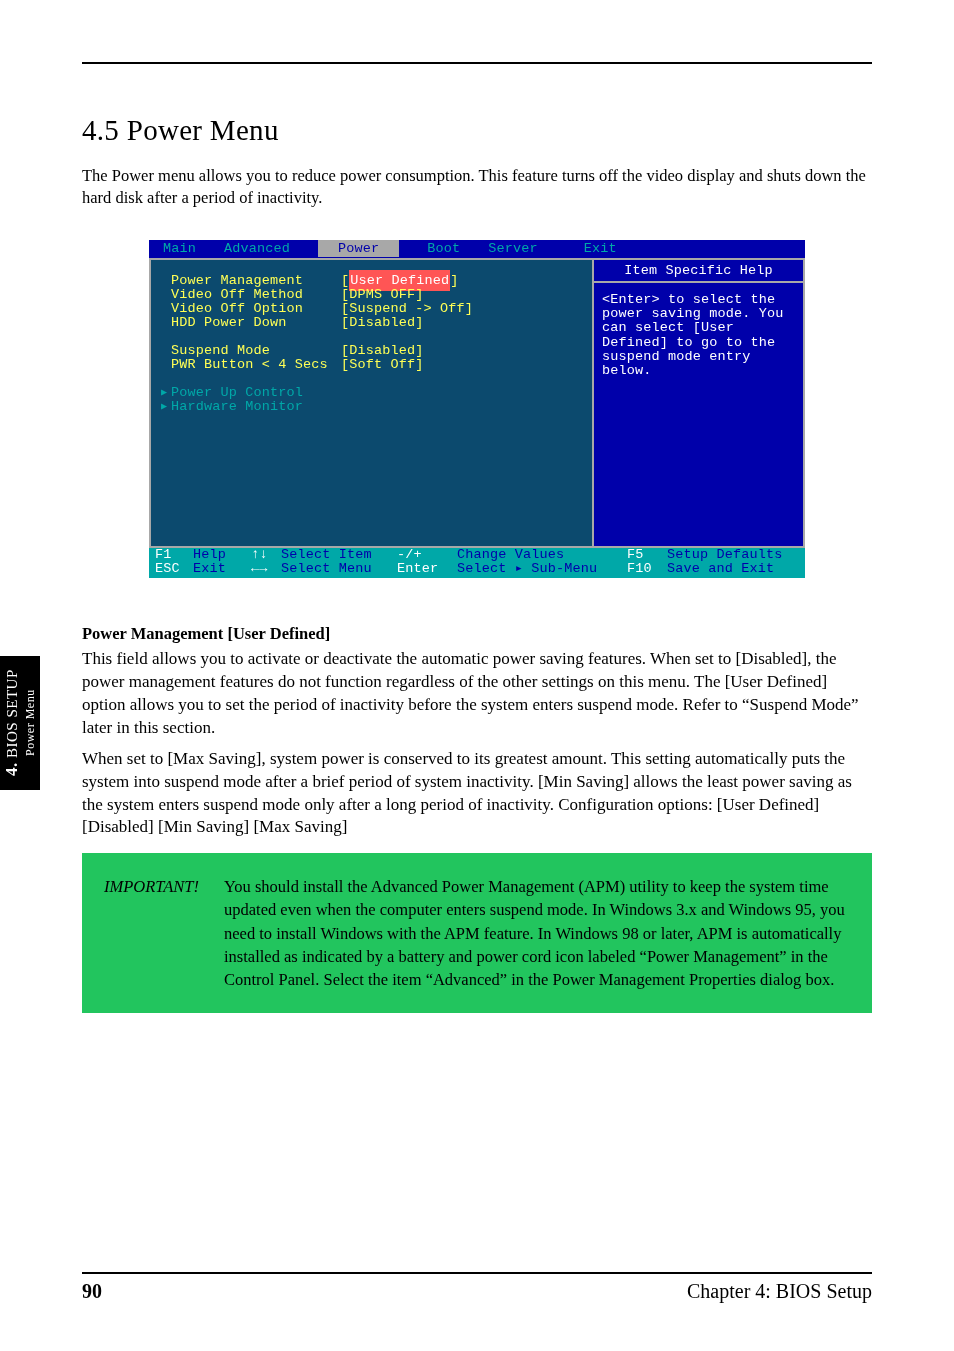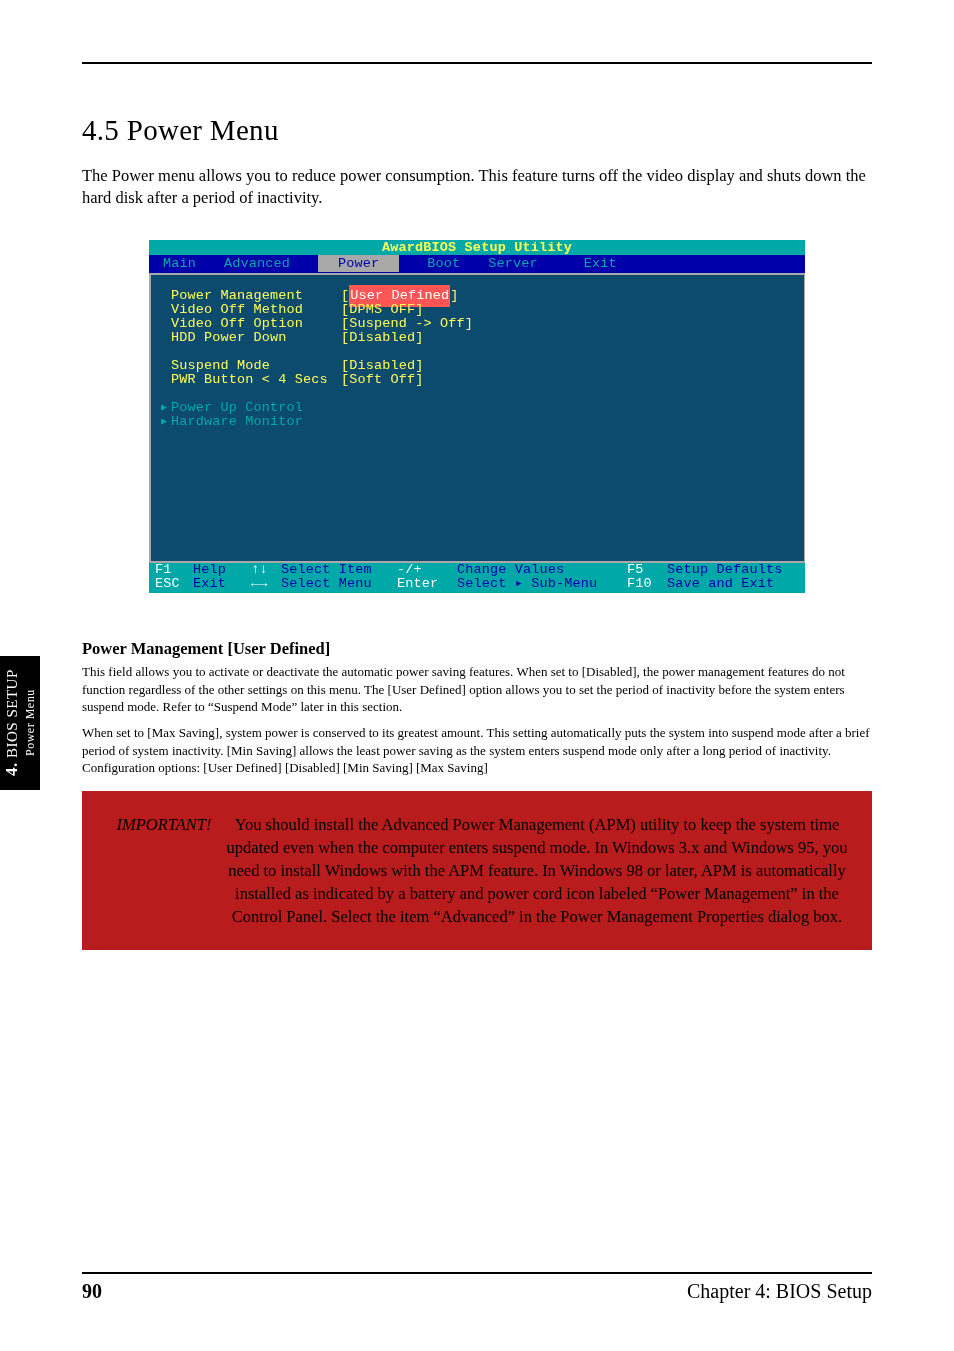--- a/index.html
+++ b/index.html
@@ -140,31 +140,30 @@
   .bios-footer .key { color: #ffffff; display:inline-block; }
   .bios-footer .keytxt { color: #0000aa; }
   
   .option-title {
     font-size: 16.5px;
     font-weight: bold;
     margin-top: 8px;
     margin-bottom: 4px;
   }
   .option-body {
-    font-size: 13px;
+    font-size: 17px;
     line-height: 1.35;
     margin-bottom: 8px;
   }
   .note-box {
-    background: #b91c1c;
+    background: #22c55e;
     padding: 22px 22px 22px 22px;
     margin-top: 14px;
     font-size: 16.5px;
     line-height: 1.4;
-    text-align: center;
   }
   .note-item {
     display: flex;
     margin-bottom: 20px;
   }
   .note-item:last-child { margin-bottom: 0; }
   .note-label {
     font-style: italic;
     width: 120px;
     flex-shrink: 0;
@@ -213,21 +212,20 @@
 
 <div class="page">
   <div class="header-line"></div>
 
   <h2 class="section-title">4.5 Power Menu</h2>
 
   <p class="intro-text">The Power menu allows you to reduce power consumption. This feature turns off the video display and shuts down the hard disk after a period of inactivity.</p>
 
   <div class="bios-wrap">
     <div class="bios">
-      <div class="bios-title-row">AwardBIOS Setup Utility</div>
       <div class="bios-menu-row">
         <span class="bios-menu-item">Main</span>
         <span class="bios-menu-item">Advanced</span>
         <span class="bios-menu-item selected"><span class="menu-text">Power</span></span>
         <span class="bios-menu-item">Boot</span>
         <span class="bios-menu-item">Server</span>
         <span class="bios-menu-item" style="margin-left:18px">Exit</span>
       </div>
       <div class="bios-body">
         <div class="bios-main">
@@ -266,20 +264,24 @@
           </div>
           <div class="bios-spacer"></div>
           <div class="bios-row submenu">
             <span class="arrow">▶</span>
               <span class="label">Power Up Control</span>
           </div>
           <div class="bios-row submenu">
             <span class="arrow">▶</span>
               <span class="label">Hardware Monitor</span>
           </div>
+        </div>
+        <div class="bios-help">
+          <div class="bios-help-title"><span>Item Specific Help</span></div>
+          <div class="bios-help-body">&lt;Enter&gt; to select the power saving mode. You can select [User Defined] to go to the suspend mode entry below.</div>
         </div>
       </div>
       <div class="bios-footer">
         <div class="bios-footer-row">
           <span class="key" style="width:38px">F1</span><span class="keytxt" style="width:58px">Help</span><span class="key" style="width:30px">↑↓</span><span class="keytxt" style="width:116px">Select Item</span><span class="key" style="width:60px">-/+</span><span class="keytxt" style="width:170px">Change Values</span><span class="key" style="width:40px">F5</span><span class="keytxt">Setup Defaults</span>
         </div>
         <div class="bios-footer-row">
           <span class="key" style="width:38px">ESC</span><span class="keytxt" style="width:58px">Exit</span><span class="key" style="width:30px">←→</span><span class="keytxt" style="width:116px">Select Menu</span><span class="key" style="width:60px">Enter</span><span class="keytxt" style="width:170px">Select ▸ Sub-Menu</span><span class="key" style="width:40px">F10</span><span class="keytxt">Save and Exit</span>
         </div>
       </div>

